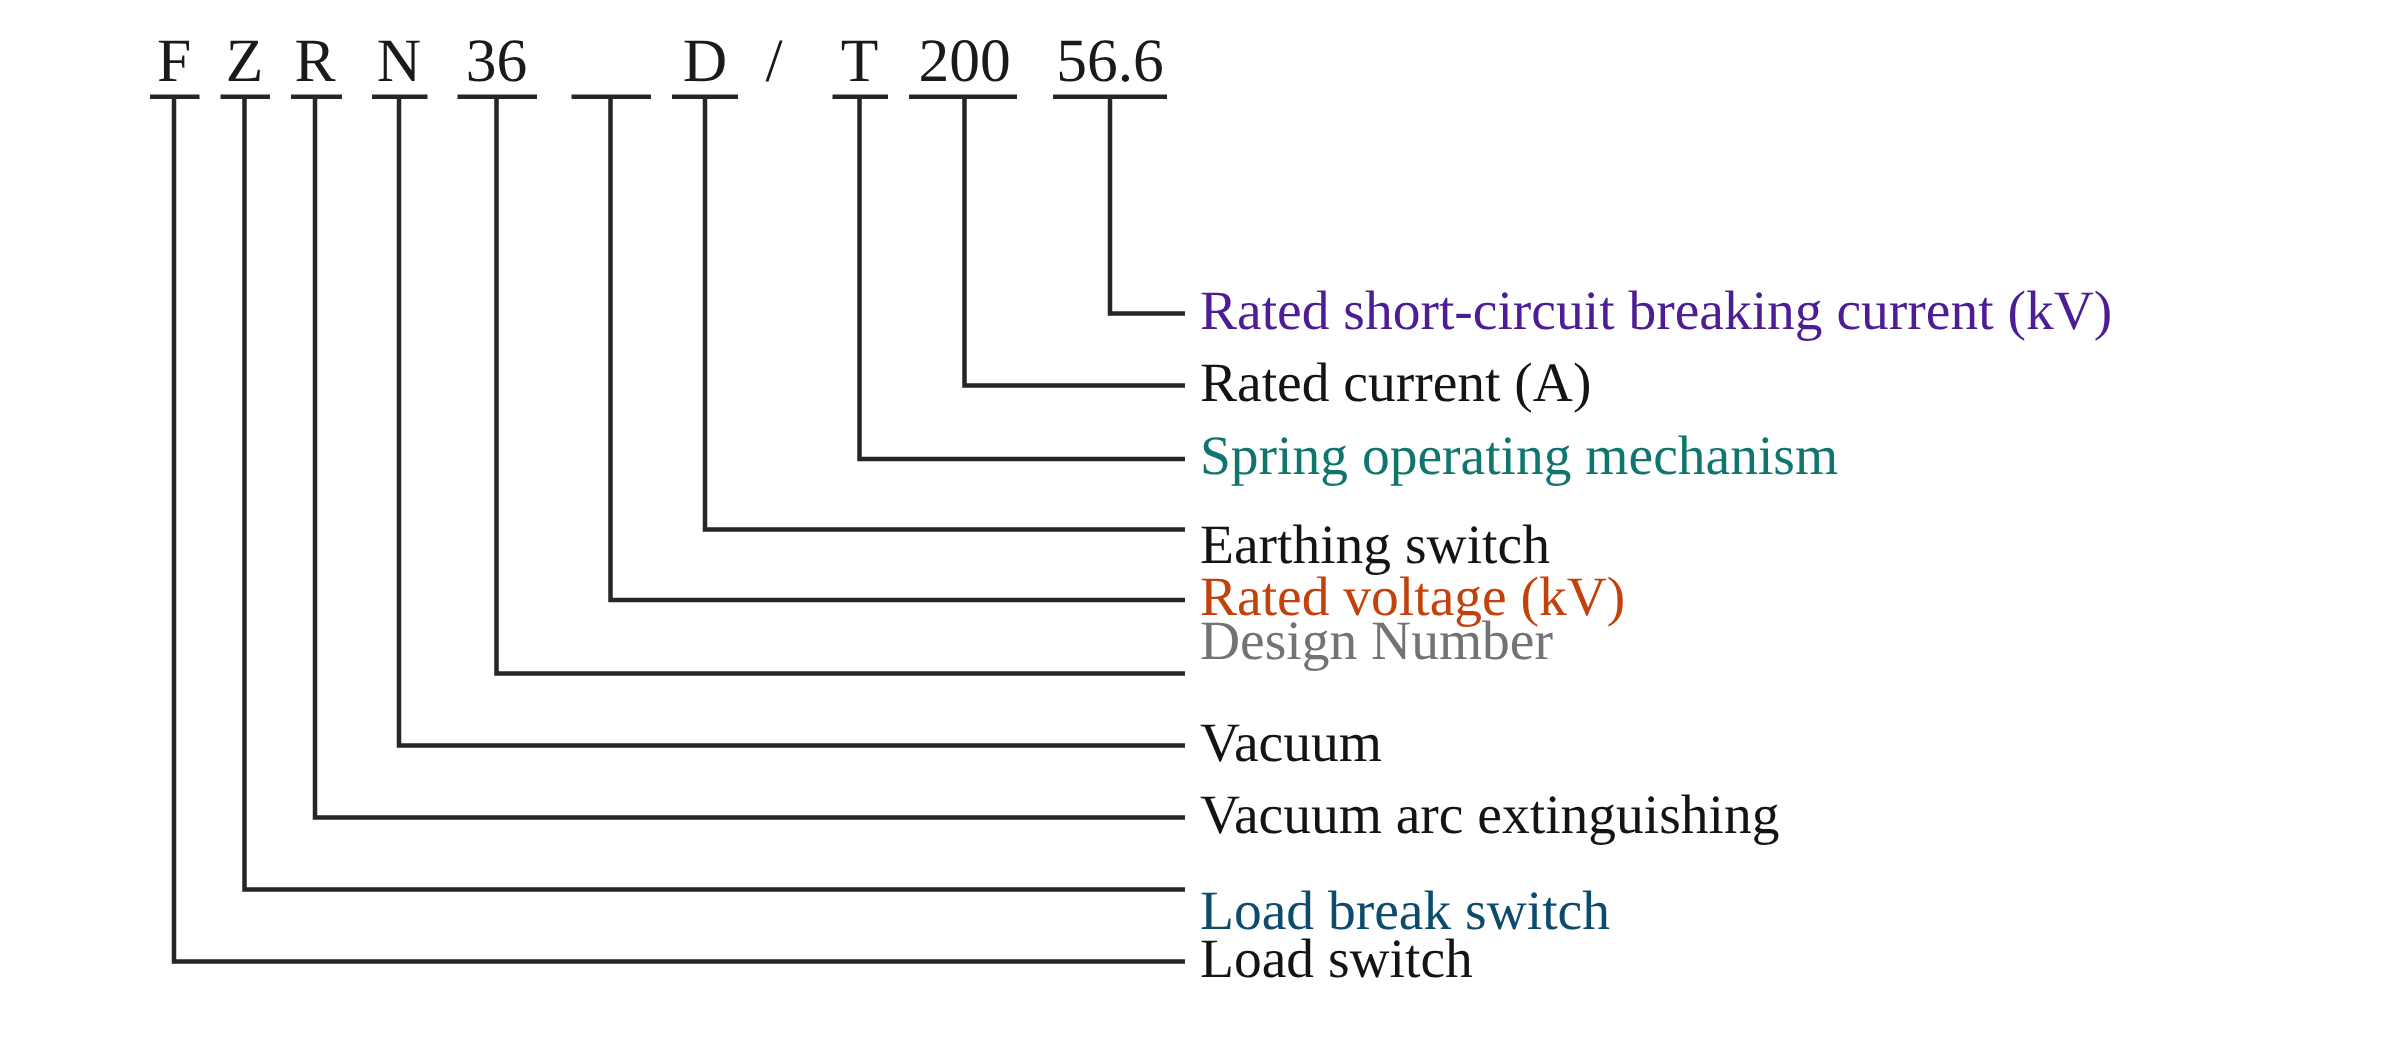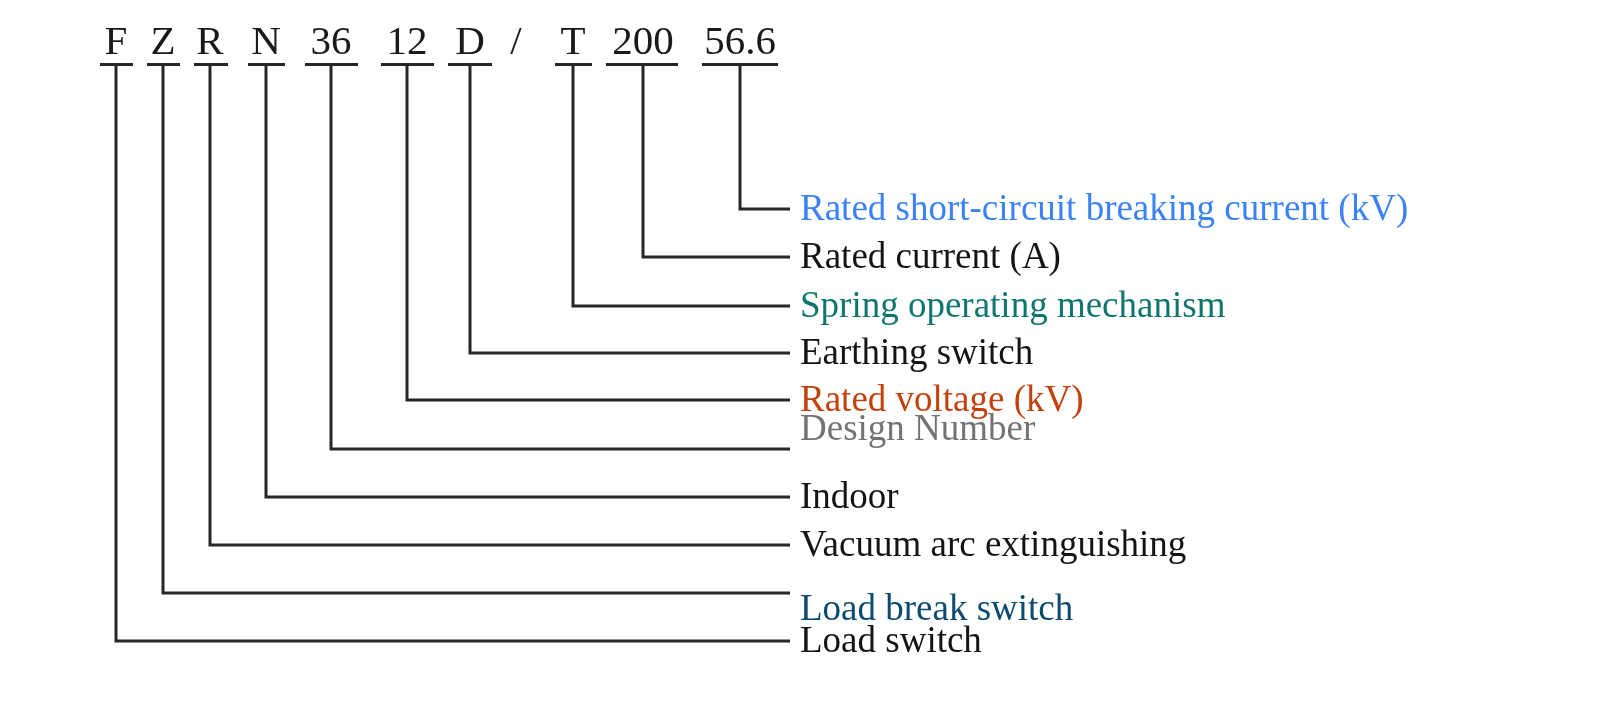--- a/index.html
+++ b/index.html
@@ -70,21 +70,20 @@
       <div class="code-token" style="left: 56px; width: 120px;">F</div>
       <div class="token-rule" style="left: 100px; width: 33px; top: 63px; border-top-color: rgb(38, 38, 38);"></div>
       <div class="code-token" style="left: 103px; width: 120px;">Z</div>
       <div class="token-rule" style="left: 147px; width: 33px; top: 63px; border-top-color: rgb(38, 38, 38);"></div>
       <div class="code-token" style="left: 150px; width: 120px;">R</div>
       <div class="token-rule" style="left: 194px; width: 34px; top: 63px; border-top-color: rgb(38, 38, 38);"></div>
       <div class="code-token" style="left: 206px; width: 120px;">N</div>
       <div class="token-rule" style="left: 248px; width: 37px; top: 63px; border-top-color: rgb(38, 38, 38);"></div>
       <div class="code-token" style="left: 271px; width: 120px;">36</div>
       <div class="token-rule" style="left: 305px; width: 53px; top: 63px; border-top-color: rgb(38, 38, 38);"></div>
-      <div class="code-token" style="left: 347px; width: 120px;">12</div>
       <div class="token-rule" style="left: 381px; width: 53px; top: 63px; border-top-color: rgb(38, 38, 38);"></div>
       <div class="code-token" style="left: 410px; width: 120px;">D</div>
       <div class="token-rule" style="left: 448px; width: 44px; top: 63px; border-top-color: rgb(38, 38, 38);"></div>
       <div class="code-token" style="left: 456px; width: 120px;">/</div>
       <div class="code-token" style="left: 513px; width: 120px;">T</div>
       <div class="token-rule" style="left: 555px; width: 37px; top: 63px; border-top-color: rgb(38, 38, 38);"></div>
       <div class="code-token" style="left: 583px; width: 120px;">200</div>
       <div class="token-rule" style="left: 606px; width: 72px; top: 63px; border-top-color: rgb(38, 38, 38);"></div>
       <div class="code-token" style="left: 680px; width: 120px;">56.6</div>
       <div class="token-rule" style="left: 702px; width: 76px; top: 63px; border-top-color: rgb(38, 38, 38);"></div>
@@ -97,25 +96,25 @@
       <polyline points="470,66 470,353 790,353" fill="none" stroke="#262626" stroke-width="3"></polyline>
       <polyline points="407,66 407,400 790,400" fill="none" stroke="#262626" stroke-width="3"></polyline>
       <polyline points="331,66 331,449 790,449" fill="none" stroke="#262626" stroke-width="3"></polyline>
       <polyline points="266,66 266,497 790,497" fill="none" stroke="#262626" stroke-width="3"></polyline>
       <polyline points="210,66 210,545 790,545" fill="none" stroke="#262626" stroke-width="3"></polyline>
       <polyline points="163,66 163,593 790,593" fill="none" stroke="#262626" stroke-width="3"></polyline>
       <polyline points="116,66 116,641 790,641" fill="none" stroke="#262626" stroke-width="3"></polyline>
     </svg>
 
   <div id="labels-layer">
-      <div class="label-text" style="top: 188px; color: #3b82f6;">Rated short-circuit breaking current (kV)</div>
+      <div class="label-text" style="top: 188px; color: #4c1d95;">Rated short-circuit breaking current (kV)</div>
       <div class="label-text" style="top: 236px; color: rgb(20, 20, 20);">Rated current (A)</div>
       <div class="label-text" style="top: 285px; color: #0f766e;">Spring operating mechanism</div>
-      <div class="label-text" style="top: 332px; color: rgb(20, 20, 20); text-align: center;">Earthing switch</div>
+      <div class="label-text" style="top: 344px; color: rgb(20, 20, 20); text-align: center;">Earthing switch</div>
       <div class="label-text" style="top: 379px; color: #c2410c;">Rated voltage (kV)</div>
       <div class="label-text" style="top: 408px; color: #737373; text-align: center;">Design Number</div>
-      <div class="label-text" style="top: 476px; color: rgb(20, 20, 20);">Indoor</div>
+      <div class="label-text" style="top: 476px; color: rgb(20, 20, 20);">Vacuum</div>
       <div class="label-text" style="top: 524px; color: rgb(20, 20, 20);">Vacuum arc extinguishing</div>
       <div class="label-text" style="top: 588px; color: #0c4a6e;">Load break switch</div>
       <div class="label-text" style="top: 620px; color: rgb(20, 20, 20);">Load switch</div>
     </div>
 
 </div>
 
 </body></html>

